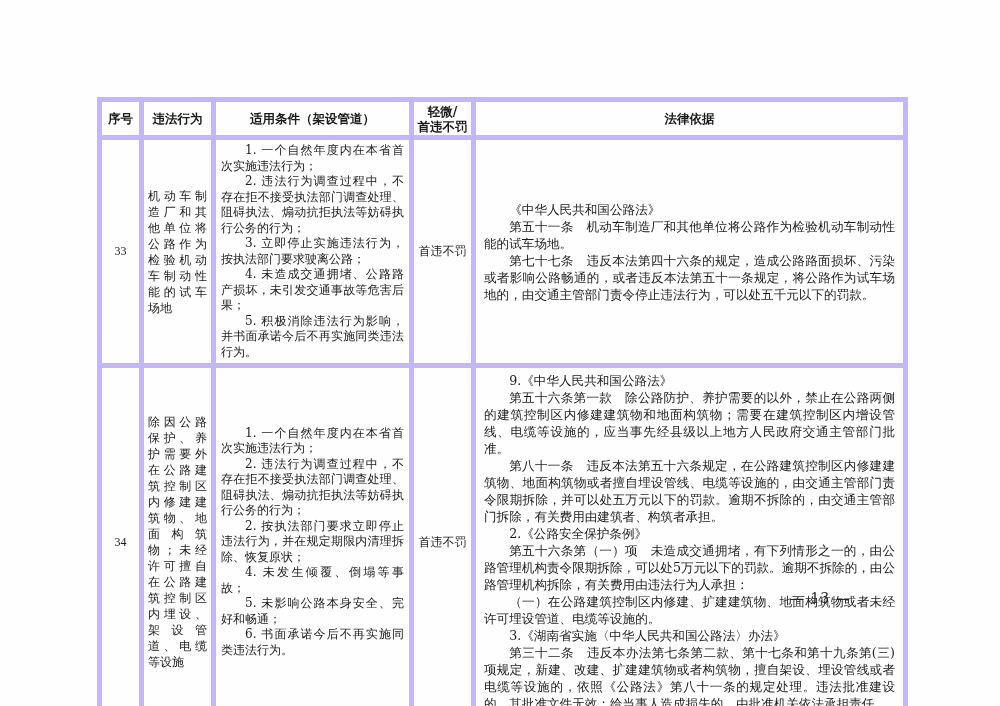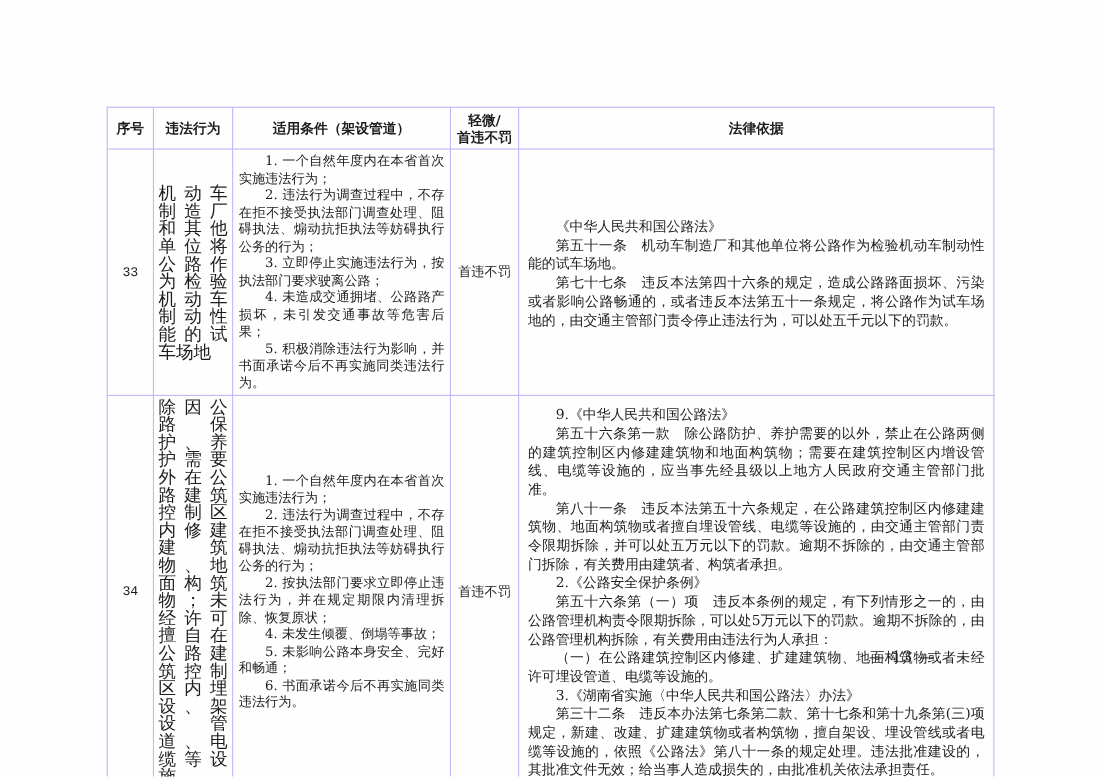--- a/index.html
+++ b/index.html
@@ -17,21 +17,21 @@
     background: #fefefe;
   }
   table.rules {
     position: absolute;
     left: 97px; top: 97px;
     width: 806px;
     border-collapse: collapse;
     table-layout: fixed;
   }
   table.rules td, table.rules th {
-    border: 1px solid #c4b5fd;
+    border: 5px solid #c4b5fd;
     vertical-align: middle;
     font-weight: normal;
   }
   col.c-num    { width: 42px; }
   col.c-beh    { width: 72px; }
   col.c-cond   { width: 198px; }
   col.c-status { width: 62px; }
   col.c-legal  { width: 432px; }
 
   tr.header-row th {
@@ -41,24 +41,24 @@
     text-align: center;
     line-height: 15px;
     white-space: pre-line;
   }
   tr.row-33 td { height: 175px; }
   tr.row-34 td { height: 259px; }
 
   td.cell-num {
     text-align: center;
     font-size: 12px;
-    font-family: Liberation Mono, monospace;
+    font-family: Liberation Serif, serif;
   }
   td.cell-behavior {
-    font-size: 16px;
+    font-size: 12px;
     line-height: 16px;
     padding: 2px 4px;
     text-align: justify;
   }
   td.cell-conditions {
     font-size: 12px;
     line-height: 15.5px;
     padding: 3px 5px;
   }
   td.cell-conditions .para {
@@ -142,21 +142,21 @@
             <p class="para">4. 未发生倾覆、倒塌等事故；</p>
             <p class="para">5. 未影响公路本身安全、完好和畅通；</p>
             <p class="para">6. 书面承诺今后不再实施同类违法行为。</p>
           </td>
         <td class="cell-status">首违不罚</td>
         <td class="cell-legal">
             <p class="para bold">9.《中华人民共和国公路法》</p>
             <p class="para">第五十六条第一款　除公路防护、养护需要的以外，禁止在公路两侧的建筑控制区内修建建筑物和地面构筑物；需要在建筑控制区内增设管线、电缆等设施的，应当事先经县级以上地方人民政府交通主管部门批准。</p>
             <p class="para">第八十一条　违反本法第五十六条规定，在公路建筑控制区内修建建筑物、地面构筑物或者擅自埋设管线、电缆等设施的，由交通主管部门责令限期拆除，并可以处五万元以下的罚款。逾期不拆除的，由交通主管部门拆除，有关费用由建筑者、构筑者承担。</p>
             <p class="para bold">2.《公路安全保护条例》</p>
-            <p class="para">第五十六条第（一）项　违反本条例的规定，有下列情形之一的，由公路管理机构责令限期拆除，可以处5万元以下的罚款。逾期不拆除的，由公路管理机构拆除，有关费用由违法行为人承担：</p>
+            <p class="para">第五十六条第（一）项　未造成交通拥堵，有下列情形之一的，由公路管理机构责令限期拆除，可以处5万元以下的罚款。逾期不拆除的，由公路管理机构拆除，有关费用由违法行为人承担：</p>
             <p class="para">（一）在公路建筑控制区内修建、扩建建筑物、地面构筑物或者未经许可埋设管道、电缆等设施的。</p>
             <p class="para bold">3.《湖南省实施〈中华人民共和国公路法〉办法》</p>
             <p class="para">第三十二条　违反本办法第七条第二款、第十七条和第十九条第(三)项规定，新建、改建、扩建建筑物或者构筑物，擅自架设、埋设管线或者电缆等设施的，依照《公路法》第八十一条的规定处理。违法批准建设的，其批准文件无效；给当事人造成损失的，由批准机关依法承担责任。</p>
           </td>
       </tr>
     </tbody>
   </table>
 
   <div class="page-number">— 13 —</div>
 

